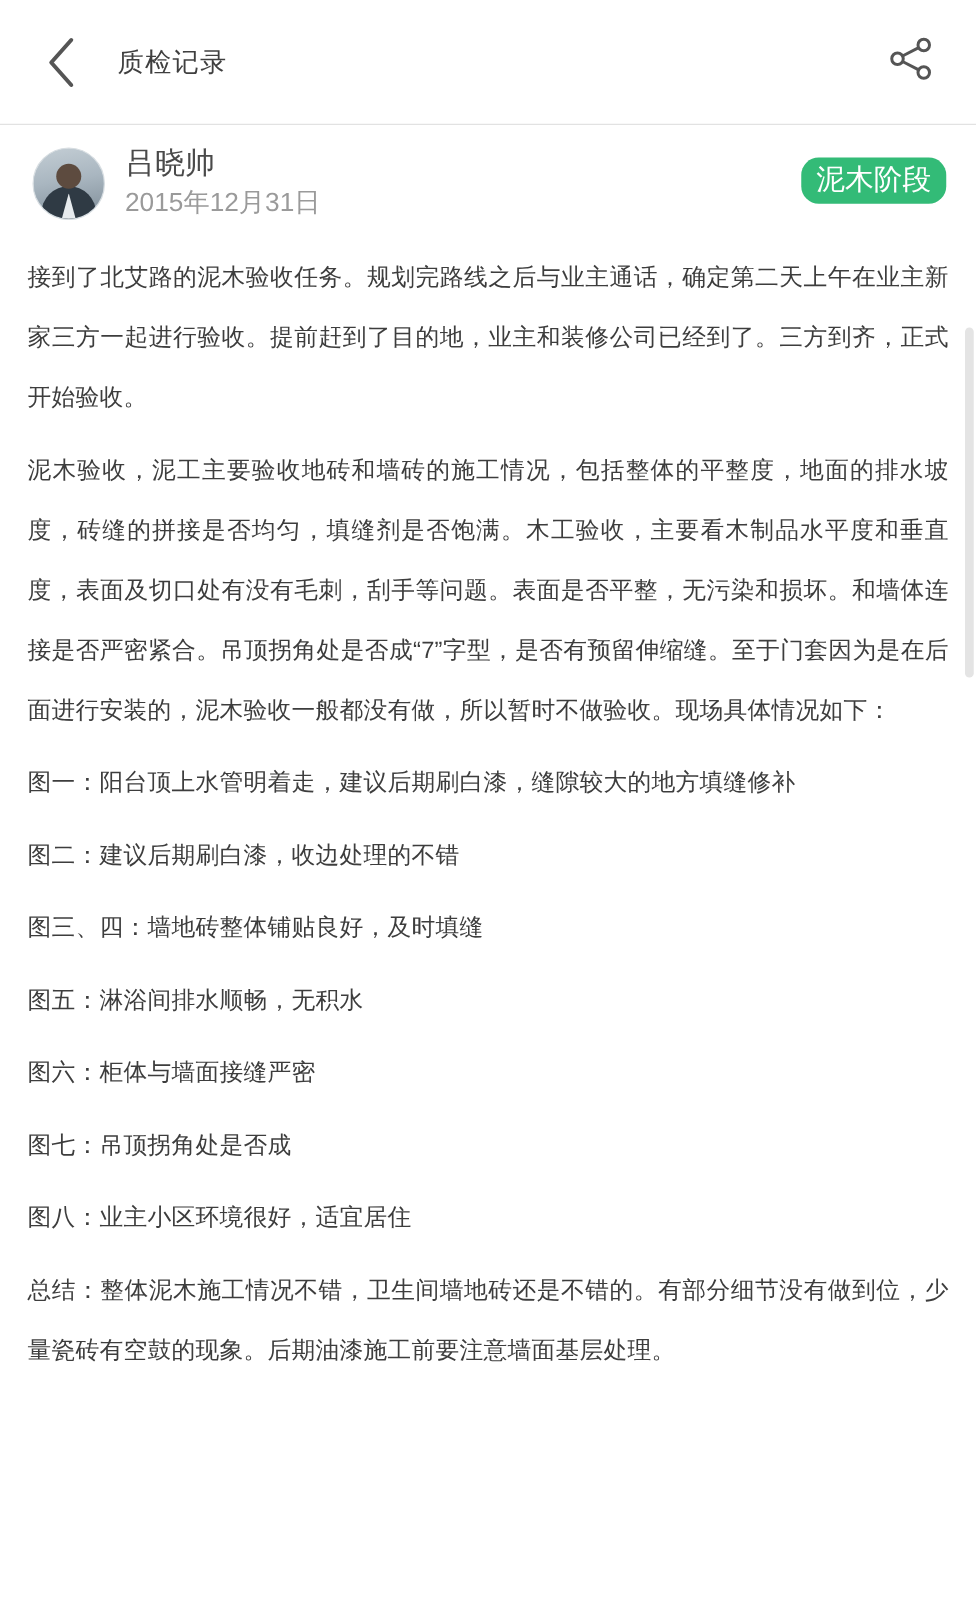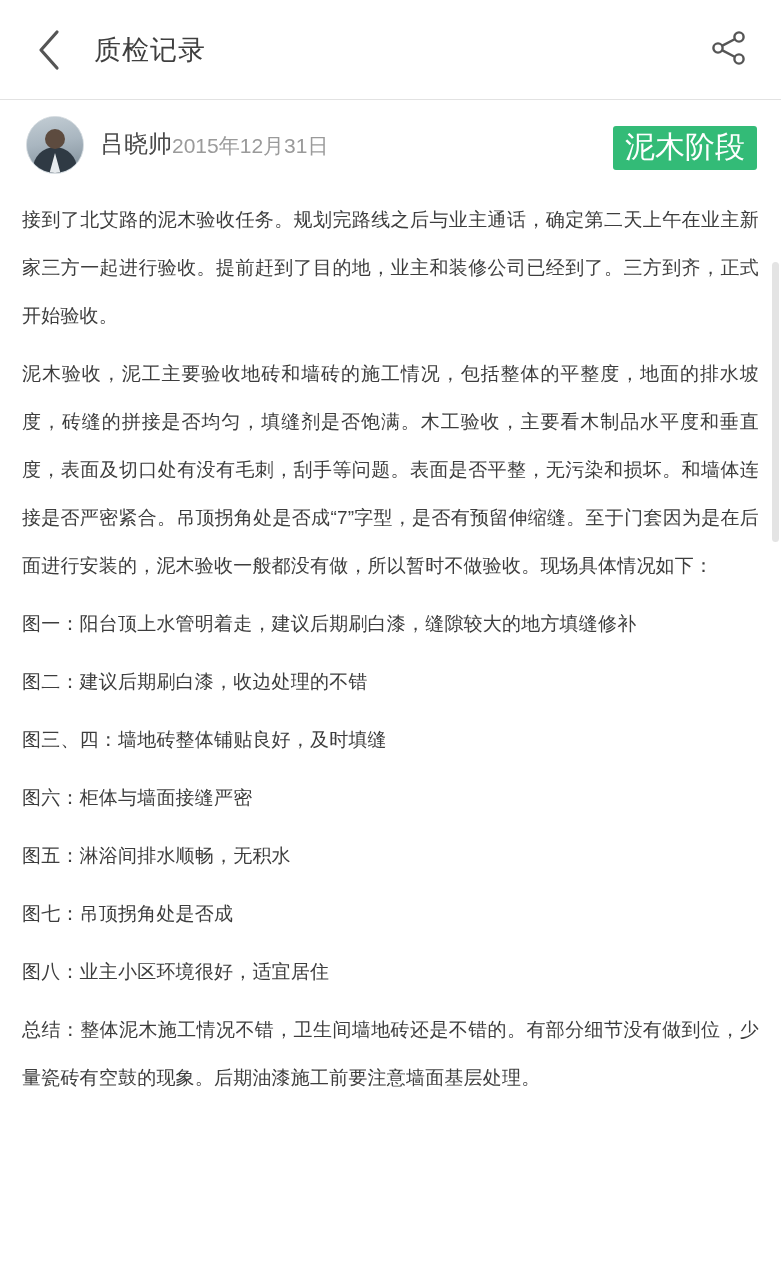--- a/index.html
+++ b/index.html
@@ -30,21 +30,21 @@
     width: 46px;
     height: 60px;
     display: flex;
     align-items: center;
     justify-content: center;
     cursor: pointer;
     flex: 0 0 auto;
   }
   .back-btn svg { display: block; }
   .header-title {
-    font-size: 27px;
+    font-size: 21px;
     color: #3f3f3f;
     margin-left: 22px;
     letter-spacing: 1px;
     flex: 1 1 auto;
     font-weight: normal;
   }
   .share-btn {
     width: 52px;
     height: 60px;
     display: flex;
@@ -104,43 +104,43 @@
     height: 22px;
     background: #e7ebee;
     left: 50%;
     bottom: -2px;
     transform: translateX(-50%);
     clip-path: polygon(50% 0, 100% 100%, 0 100%);
   }
   .author-meta {
     margin-left: 16px;
     display: flex;
-    flex-direction: row;
+    flex-direction: column;
     justify-content: center;
   }
   .author-name {
     font-size: 24px;
     color: #4a4a4a;
     line-height: 1.25;
   }
   .author-date {
     font-size: 21px;
     color: #9a9a9a;
     line-height: 1.35;
     margin-top: 3px;
   }
   .stage-badge {
     position: absolute;
     right: 24px;
     top: 26px;
     background: #33bb77;
     color: #ffffff;
-    font-size: 30px;
+    font-size: 23px;
     padding: 6px 12px 8px 12px;
-    border-radius: 3px;
+    border-radius: 14px;
     line-height: 1;
     white-space: nowrap;
   }
 
   
   .content {
     padding: 10px 22px 0 22px;
     box-sizing: border-box;
   }
   .para {
@@ -202,20 +202,20 @@
   </div>
   <div class="stage-badge">泥木阶段</div>
 </div>
 
 <div class="content">
   <p class="para">接到了北艾路的泥木验收任务。规划完路线之后与业主通话，确定第二天上午在业主新家三方一起进行验收。提前赶到了目的地，业主和装修公司已经到了。三方到齐，正式开始验收。</p>
   <p class="para">泥木验收，泥工主要验收地砖和墙砖的施工情况，包括整体的平整度，地面的排水坡度，砖缝的拼接是否均匀，填缝剂是否饱满。木工验收，主要看木制品水平度和垂直度，表面及切口处有没有毛刺，刮手等问题。表面是否平整，无污染和损坏。和墙体连接是否严密紧合。吊顶拐角处是否成“7”字型，是否有预留伸缩缝。至于门套因为是在后面进行安装的，泥木验收一般都没有做，所以暂时不做验收。现场具体情况如下：</p>
   <p class="para">图一：阳台顶上水管明着走，建议后期刷白漆，缝隙较大的地方填缝修补</p>
   <p class="para">图二：建议后期刷白漆，收边处理的不错</p>
   <p class="para">图三、四：墙地砖整体铺贴良好，及时填缝</p>
+  <p class="para">图五：淋浴间排水顺畅，无积水</p>
   <p class="para">图六：柜体与墙面接缝严密</p>
-  <p class="para">图五：淋浴间排水顺畅，无积水</p>
   <p class="para">图七：吊顶拐角处是否成</p>
   <p class="para">图八：业主小区环境很好，适宜居住</p>
   <p class="para">总结：整体泥木施工情况不错，卫生间墙地砖还是不错的。有部分细节没有做到位，少量瓷砖有空鼓的现象。后期油漆施工前要注意墙面基层处理。</p>
 </div>
 
 <div class="scrollbar"></div>
 
 </body></html>

